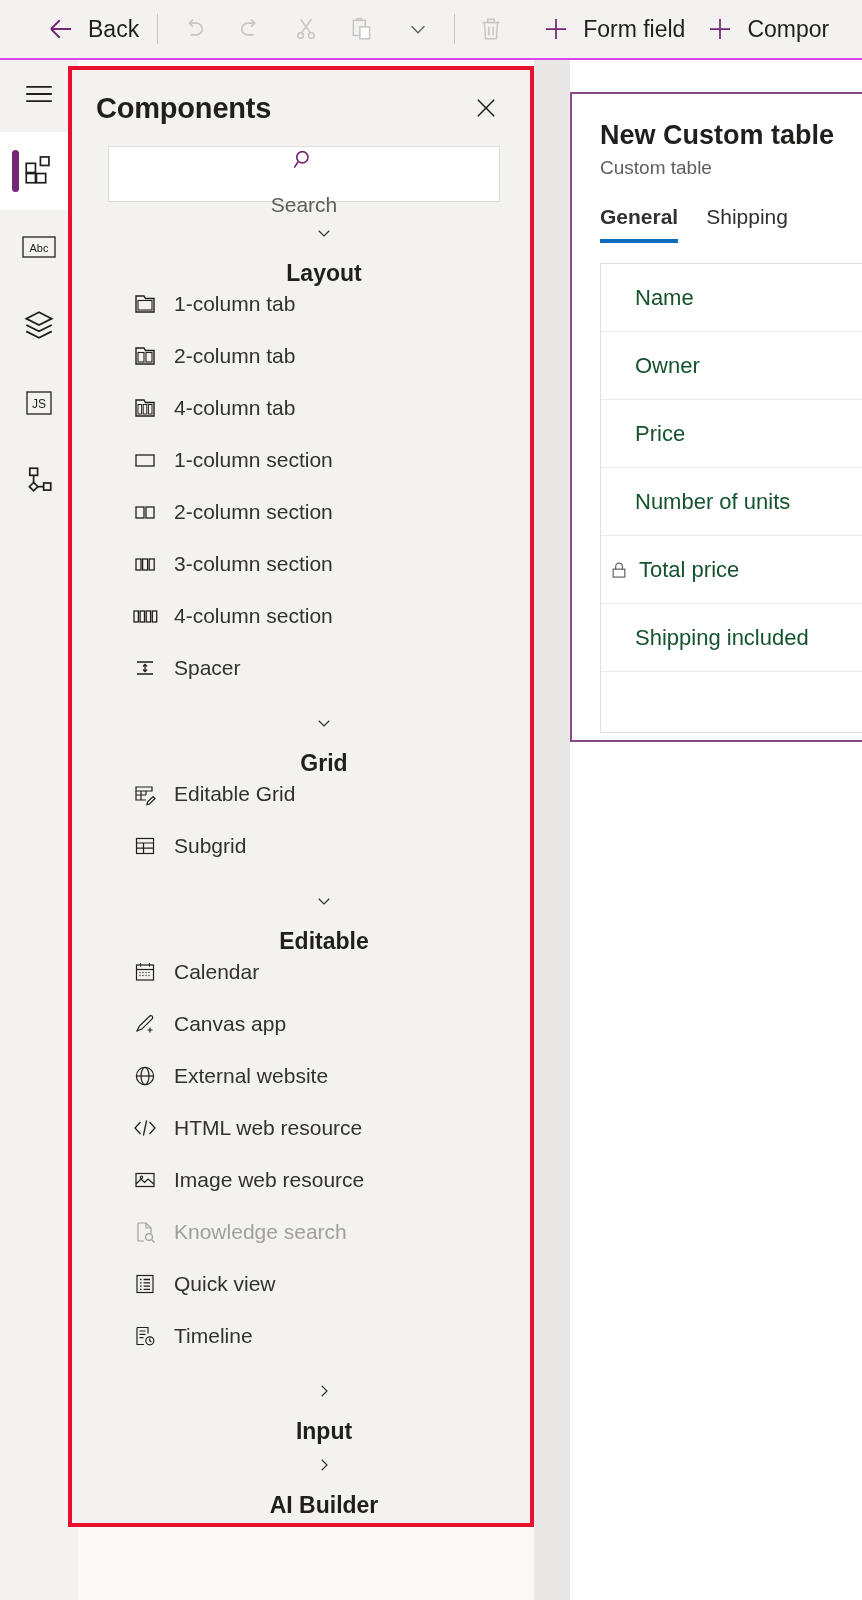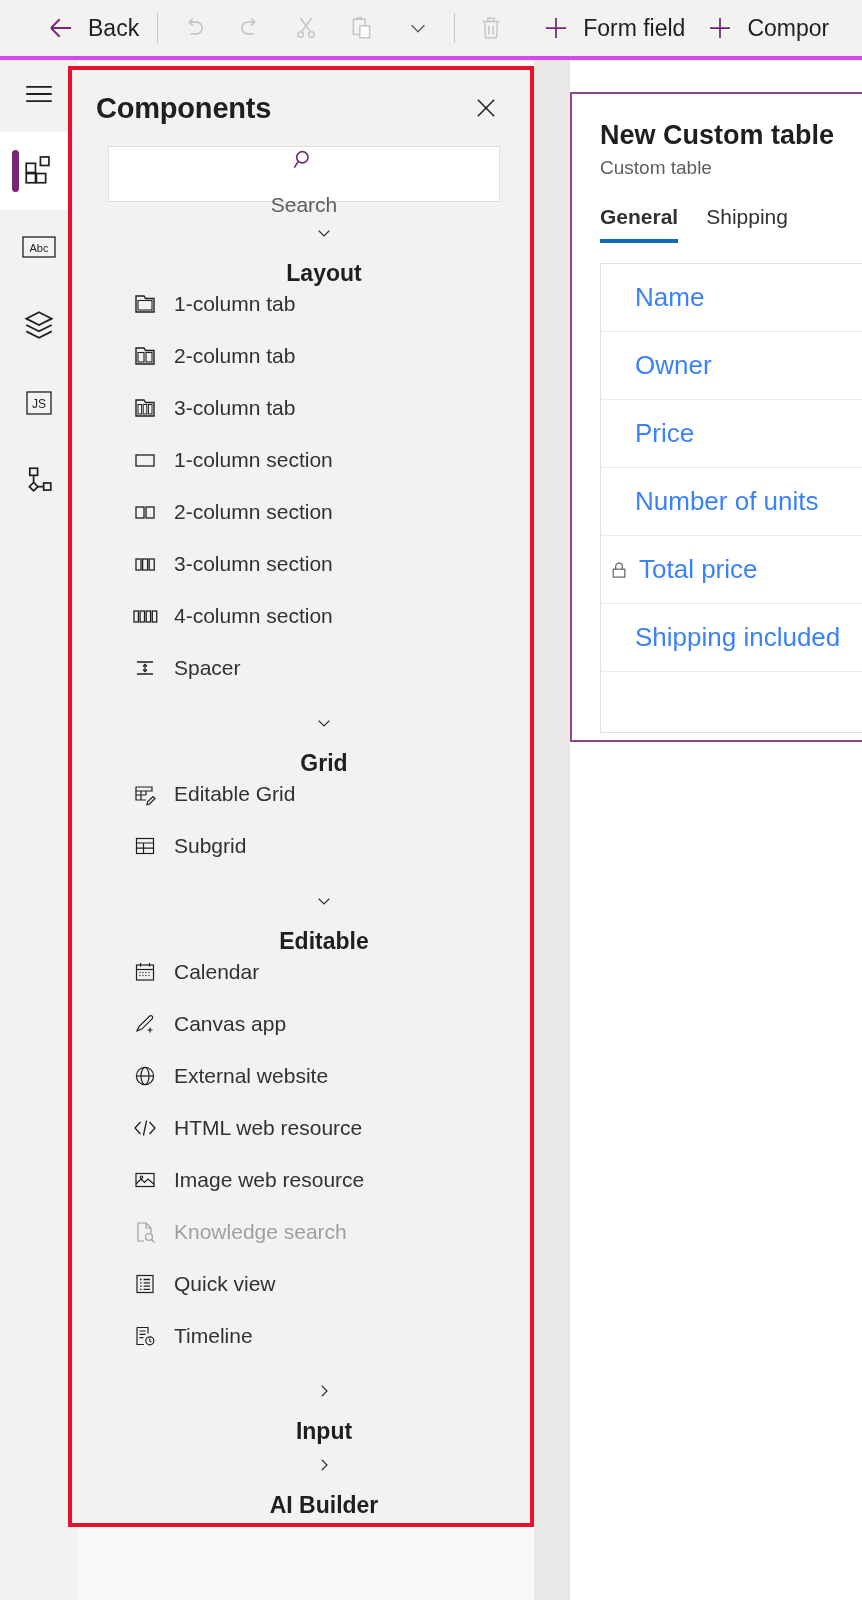--- a/index.html
+++ b/index.html
@@ -10,21 +10,21 @@
     overflow: hidden;
   }
   #root { position: relative; width: 862px; height: 1600px; background: #faf9f8; }
 
   
   .cmdbar {
     position: absolute; left: 0; top: 0; width: 862px; height: 60px;
     background: #f3f2f1;
     display: flex; align-items: center; gap: 0px;
     padding-left: 36px;
-    border-bottom: 4px solid #d946ef;
+    border-bottom: 2px solid #d946ef;
   }
   .cmd-btn {
     display: flex; align-items: center; gap: 12px;
     height: 44px; padding: 0 10px;
     font-size: 23px; color: #201f1e; white-space: nowrap;
   }
   .cmd-icon { display: inline-flex; align-items: center; justify-content: center; }
   .cmd-icon svg { display: block; }
   .cmd-icon-btn {
     width: 56px; height: 44px;
@@ -123,21 +123,21 @@
   .section {
     margin-top: 20px; margin-right: 0;
     border: 1px solid #e1dfdd; border-right: none;
     background: #ffffff; height: 470px;
   }
   .field {
     height: 68px; display: flex; align-items: center; gap: 8px;
     padding-left: 34px; border-bottom: 1px solid #edebe9;
   }
   .field:last-child { border-bottom: 1px solid #edebe9; }
-  .field-label { font-size: 26px; color: #3b82f6; white-space: nowrap; }
+  .field-label { font-size: 22px; color: #14532d; white-space: nowrap; }
   .lock { width: 20px; height: 20px; display: inline-flex; color: #605e5c; margin-left: -26px; margin-right: 2px; }
   .field.locked { padding-left: 34px; }
 </style>
 </head>
 <body>
 
 <div id="root">
 
   <div class="cmdbar">
     <div class="cmd-btn">
@@ -339,21 +339,21 @@
 
       <div class="item">
         <span class="item-icon">
           <svg width="24" height="24" viewBox="0 0 24 24" fill="none" stroke="#201f1e" stroke-width="1.4">
             <path d="M3 4h8l1.5 2.5H21V20H3V4z"></path>
             <rect x="5" y="8.5" width="3.6" height="9.5" stroke-width="1"></rect>
             <rect x="10.2" y="8.5" width="3.6" height="9.5" stroke-width="1"></rect>
             <rect x="15.4" y="8.5" width="3.6" height="9.5" stroke-width="1"></rect>
           </svg>
         </span>
-        <span class="item-label">3-column tab</span>
+        <span class="item-label">4-column tab</span>
       </div>
 
       <div class="item">
         <span class="item-icon">
           <svg width="24" height="24" viewBox="0 0 24 24" fill="none" stroke="#201f1e" stroke-width="1.3">
             <rect x="3" y="7" width="18" height="11"></rect>
           </svg>
         </span>
         <span class="item-label">1-column section</span>
       </div>

